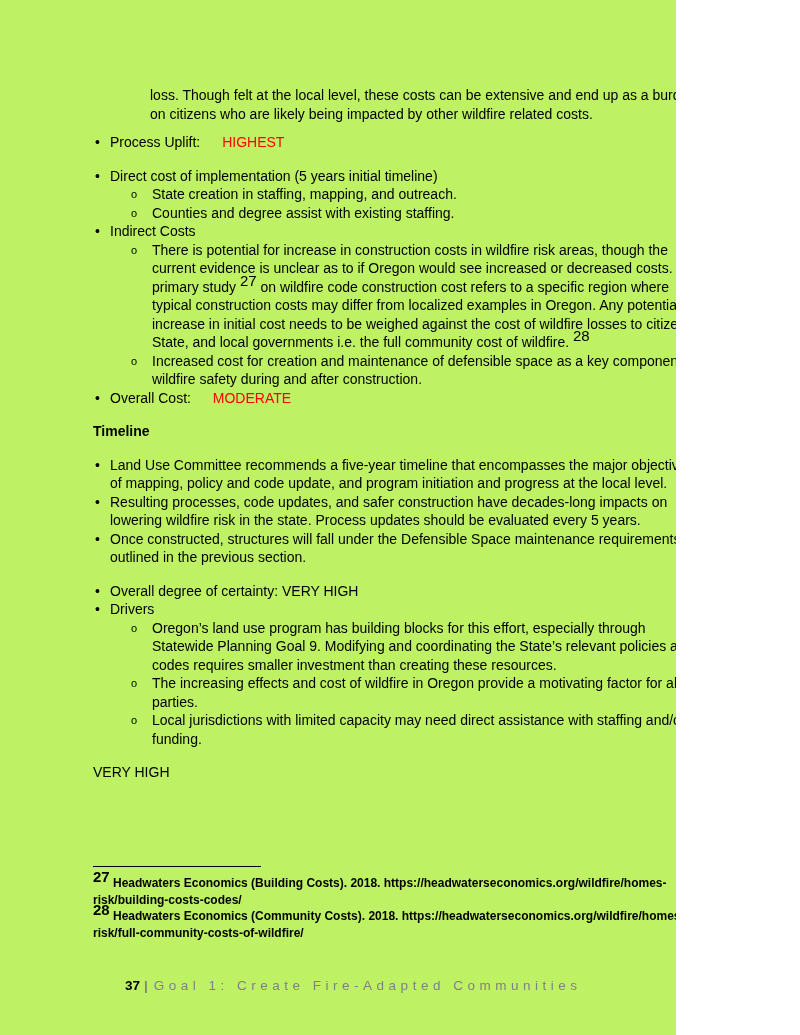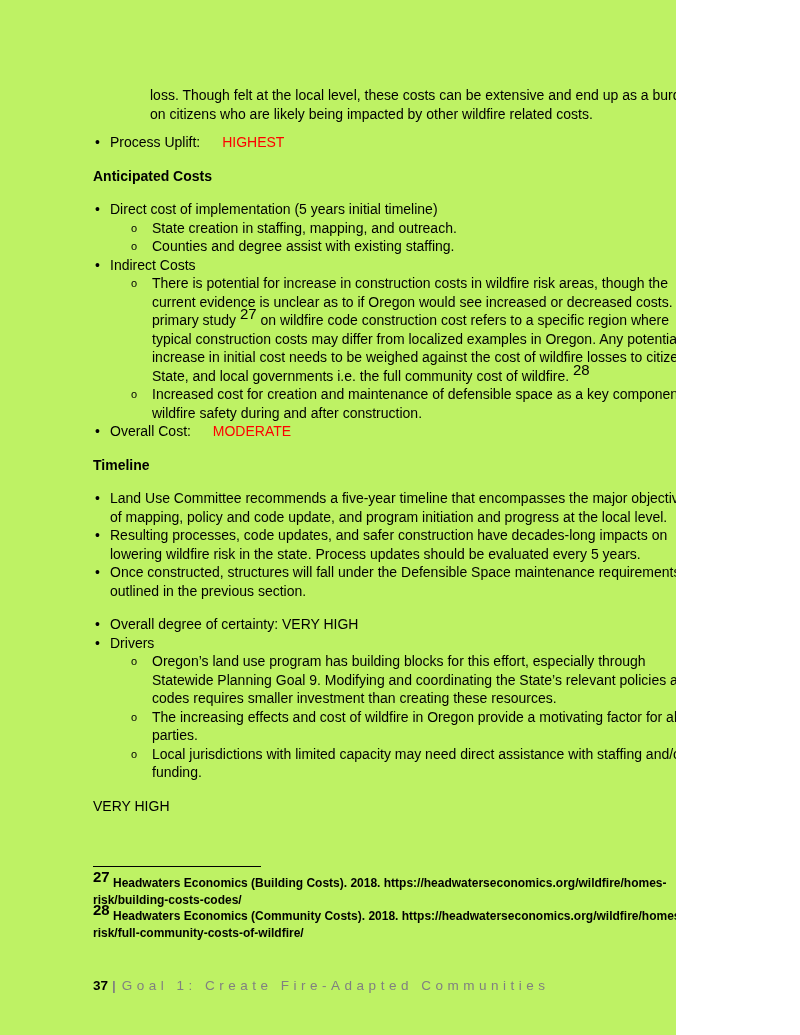--- a/index.html
+++ b/index.html
@@ -29,40 +29,39 @@
   .footnotes {
     position: absolute; left: 93px; top: 866px; width: 614px;
     font-size: 12px; line-height: 16.5px;
   }
   .fn-rule { width: 168px; border-top: 1px solid #000; margin: 0 0 8px 0; }
   .fn { margin: 0; font-weight: bold; }
   .footer {
     position: absolute; left: 93px; top: 977px; width: 660px;
     font-size: 13.5px; line-height: 18px; white-space: nowrap;
   }
-  .footer .num { font-weight: bold; color: #000000; }
+  .footer .num { font-weight: bold; color: #000000; margin-left: 32px; }
   .footer .sep { font-weight: bold; color: #808080; margin: 0 6px 0 4px; }
   .footer .ftitle { color: #808080; letter-spacing: 4.5px; }
 </style>
 </head>
 <body>
 
 <div class="page">
   <div class="content">
 
     <p class="carryover">loss. Though felt at the local level, these costs can be extensive and end up as a burden on citizens who are likely being impacted by other wildfire related costs.</p>
 
     <div class="block">
       <div class="li l1">
         <span class="m1">•</span>
         <div class="t"><span>Process Uplift: </span><span class="red">HIGHEST</span></div>
       </div>
     </div>
 
-    <div class="h">Anticipated Costs</div>
 
     <div class="block">
       <div class="li l1">
         <span class="m1">•</span>
         <div class="t">Direct cost of implementation (5 years initial timeline)</div>
       </div>
       <div class="li l2">
         <span class="m2">o</span>
         <div class="t">State creation in staffing, mapping, and outreach.</div>
       </div>

